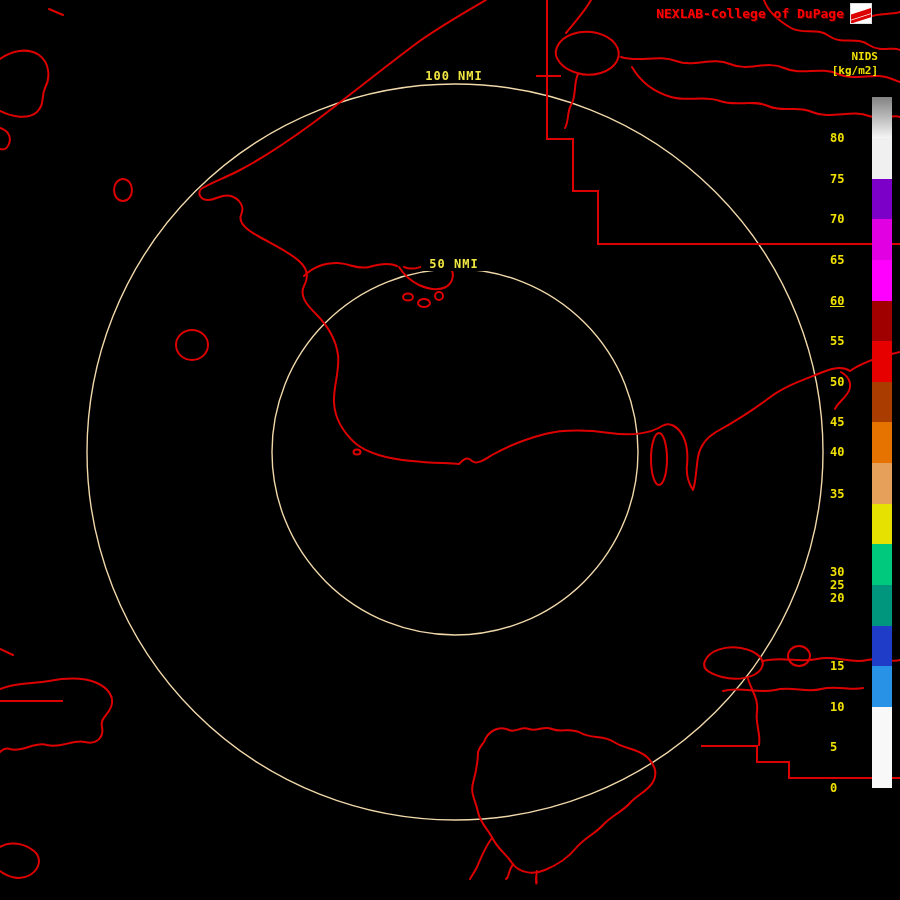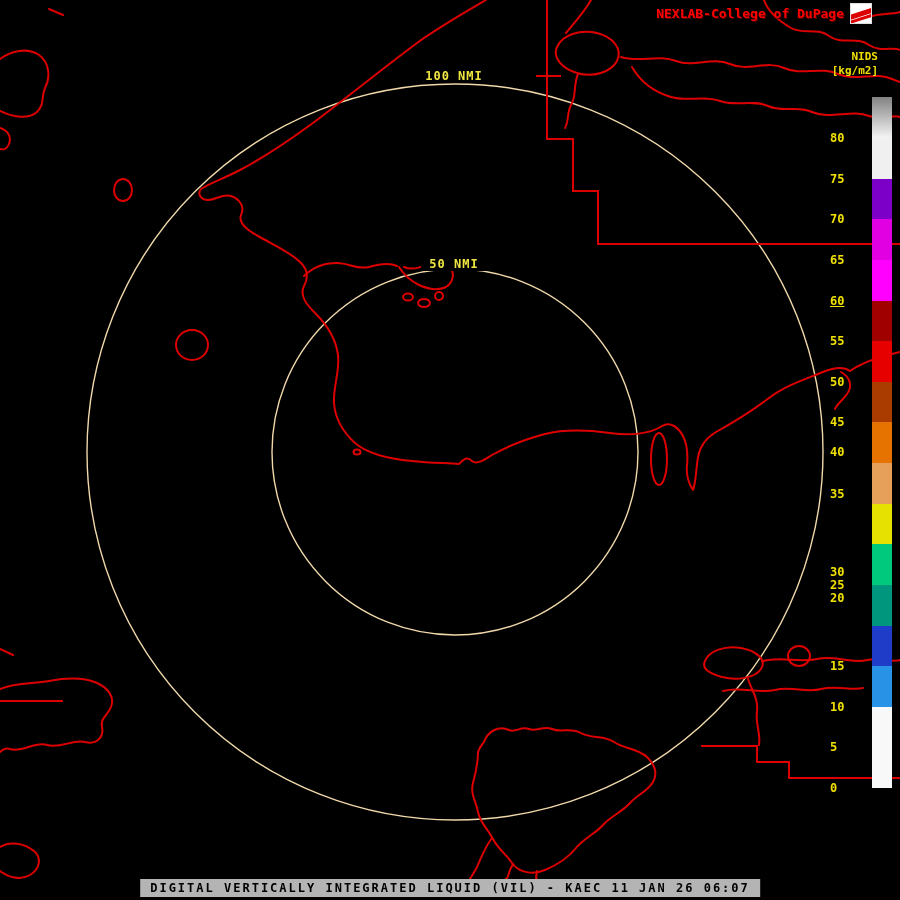--- a/index.html
+++ b/index.html
@@ -145,15 +145,14 @@
       <div class="tick" style="top: 486px;">35</div>
       <div class="tick" style="top: 536.25px; margin-top: 28px;">30</div>
       <div class="tick" style="top: 576.875px;">25</div>
       <div class="tick" style="top: 590px;">20</div>
       <div class="tick" style="top: 658.125px;">15</div>
       <div class="tick" style="top: 698.75px;">10</div>
       <div class="tick" style="top: 739.375px;">5</div>
       <div class="tick" style="top: 780px;">0</div>
     </div>
 
-  <div id="footer-bar">DIGITAL VERTICALLY INTEGRATED LIQUID (VIL) - KAEC 11 JAN 26 06:07</div>
 
 </div>
 
 </body></html>

